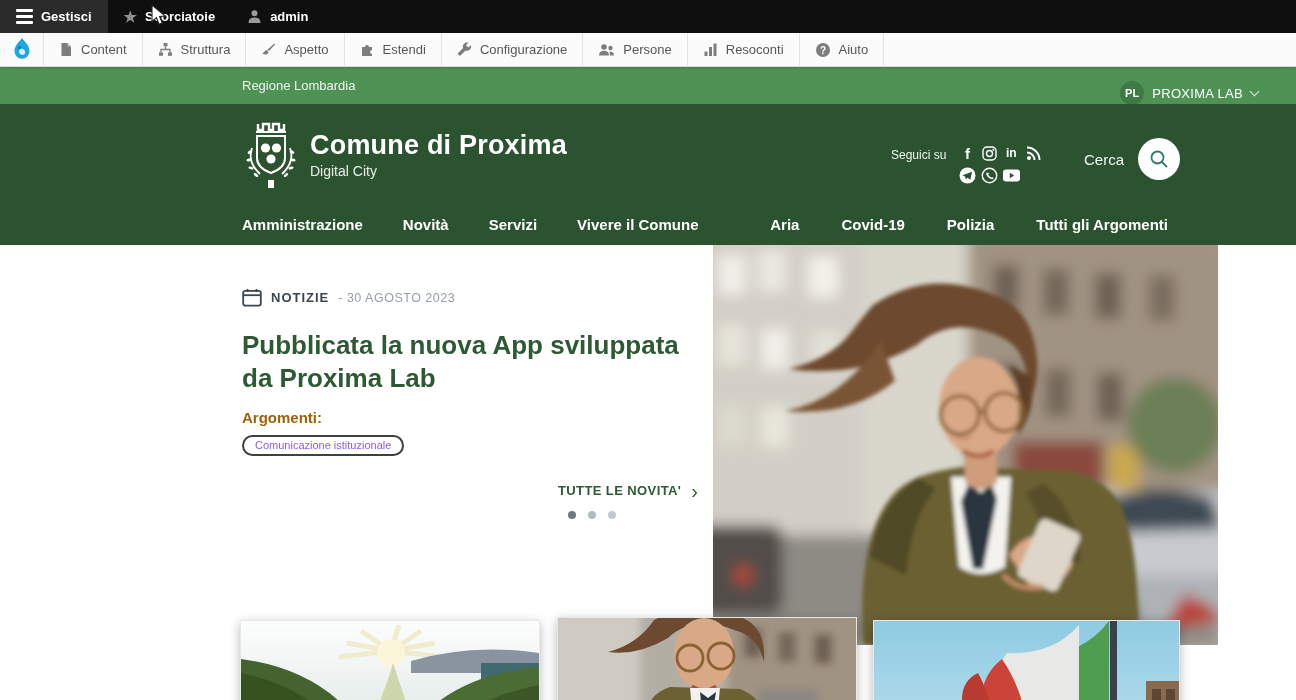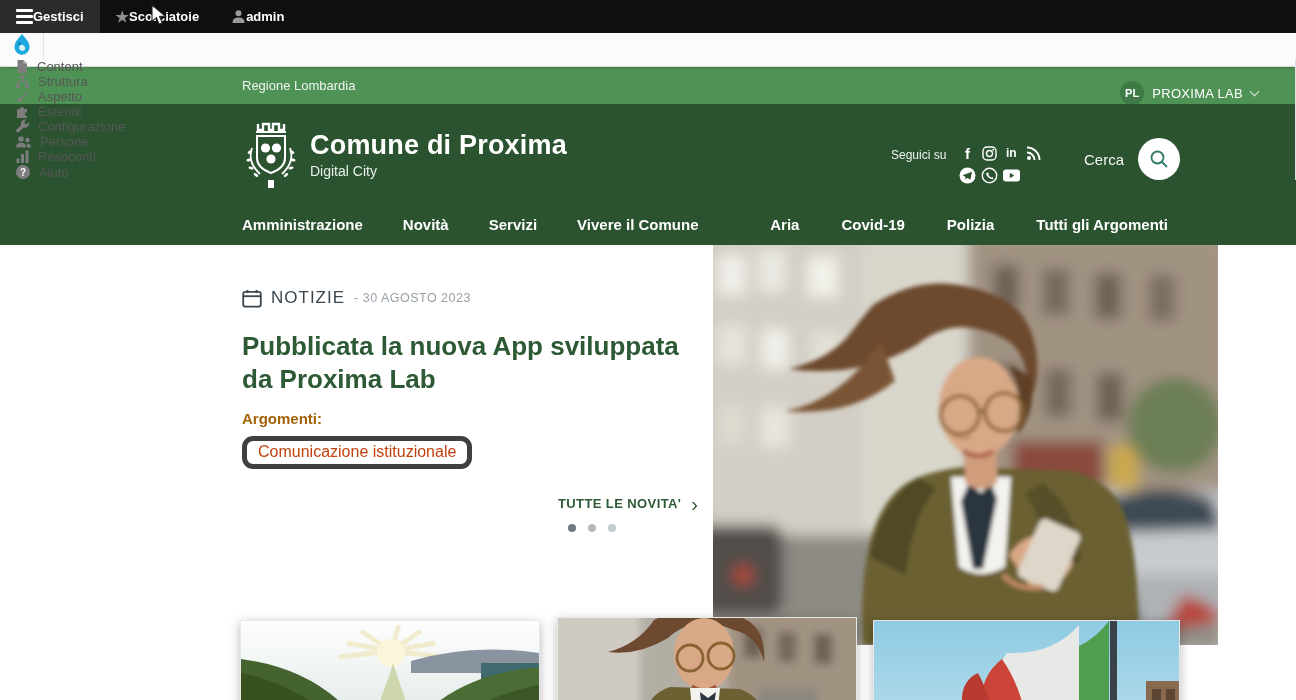--- a/index.html
+++ b/index.html
@@ -2,31 +2,31 @@
 <html><head>
 <meta charset="utf-8">
 <style>
   * { margin:0; padding:0; box-sizing:border-box; }
   html,body { width:1296px; height:700px; overflow:hidden; background:#fff;
     font-family:"Liberation Sans", sans-serif; }
   .page { position:relative; width:1296px; height:700px; overflow:hidden; }
 
   
   .admin-topbar { height:33px; background:#0f0f0f; display:flex; align-items:stretch; position:relative; z-index:10;}
-  .admin-tab { display:flex; align-items:center; padding:0 16px; color:#fff;
+  .admin-tab { display:flex; align-items:center; gap:8px; padding:0 16px; color:#fff;
     font-size:13px; font-weight:bold; cursor:pointer; }
   .admin-tab.active { background:#2b2b2b; }
   .hamburger-icon { display:inline-flex; flex-direction:column; gap:3px; }
   .hamburger-icon i { width:17px; height:3px; background:#fff; border-radius:1px; }
   .star-glyph { color:#8f8f8f; font-size:15px; line-height:1; }
   .person-svg { display:block; }
 
   
   .admin-toolbar { height:34px; background:#fbfbfb; display:flex; align-items:stretch;
-    border-bottom:1px solid #d8d8d8; box-shadow:0 1px 3px rgba(0,0,0,.15); position:relative; z-index:9;flex-direction:column; }
+    border-bottom:1px solid #d8d8d8; box-shadow:0 1px 3px rgba(0,0,0,.15); position:relative; z-index:9; }
   .drupal-logo { width:44px; display:flex; align-items:center; justify-content:center;
     border-right:1px solid #e2e2e2; cursor:pointer; }
   .tool-item { display:flex; align-items:center; gap:8px; padding:0 15px; color:#565656;
     font-size:13px; border-right:1px solid #e2e2e2; cursor:pointer; white-space:nowrap; }
   .tool-item svg { flex:0 0 auto; }
 
   
   .region-bar { height:37px; background:#4f9255; display:flex; align-items:center;
     padding:0 38px 0 242px; color:#eef4ee; font-size:13px; }
   .region-link { cursor:pointer; }
@@ -56,27 +56,27 @@
     display:flex; align-items:center; justify-content:center; cursor:pointer; }
   .main-nav { position:absolute; left:242px; right:128px; bottom:12px; display:flex; font-size:15px; font-weight:600; }
   .nav-left { display:flex; gap:40px; }
   .nav-right { display:flex; gap:42px; margin-left:auto; }
   .nav-item { cursor:pointer; white-space:nowrap; }
 
   
   main { position:relative; height:455px; background:#fff; overflow:hidden; }
   .news-col { position:absolute; left:242px; top:43px; width:470px; }
   .kicker-row { display:flex; align-items:center; gap:9px; }
-  .kicker { font-size:17px; font-weight:normal; letter-spacing:1px; color:#3a4650; }
+  .kicker { font-size:13px; font-weight:bold; letter-spacing:1px; color:#3a4650; }
   .kicker-date { font-size:12.5px; color:#97a0a7; letter-spacing:.5px; }
   .news-title { margin-top:22px; font-size:26px; line-height:1.25; font-weight:bold; color:#2d5934; cursor:pointer; }
   .news-excerpt { margin-top:16px; font-size:15px; line-height:1.5; color:#6f6f6f; }
   .topics-label { margin-top:15px; font-size:15px; font-weight:bold; color:#a16207; }
-  .topic-chip { display:inline-block; margin-top:9px; padding:2px 11px 3px; font-size:16px;
-    color:#c2410c; border:5px solid #404040; border-radius:11px; cursor:pointer; }
+  .topic-chip { display:inline-block; margin-top:9px; padding:2px 11px 3px; font-size:11px;
+    color:#8b5cf6; border:2px solid #404040; border-radius:11px; cursor:pointer; }
   .all-news-row { margin-top:27px; display:flex; justify-content:flex-end; align-items:center;
     gap:10px; padding-right:14px; cursor:pointer; }
   .all-news-label { font-size:13px; font-weight:bold; letter-spacing:.4px; color:#2d5934; }
   .all-news-chev { font-size:20px; color:#2d5934; line-height:12px; font-weight:normal; }
   .dots-row { margin-top:13px; display:flex; justify-content:center; gap:12px; width:100%; padding-left:230px; }
   .dots-inner { display:flex; gap:12px; }
   .dot { width:8px; height:8px; border-radius:50%; background:#c3c9cd; cursor:pointer; }
   .dot.active { background:#6e787e; }
   .dot.mid { background:#b4bbc0; }
 

